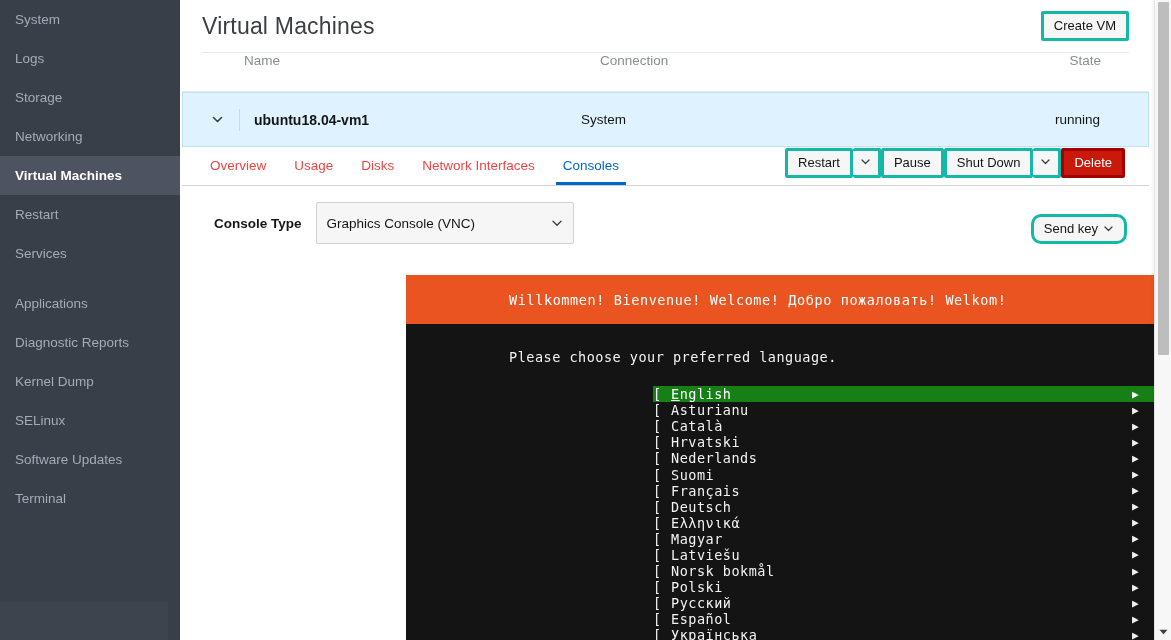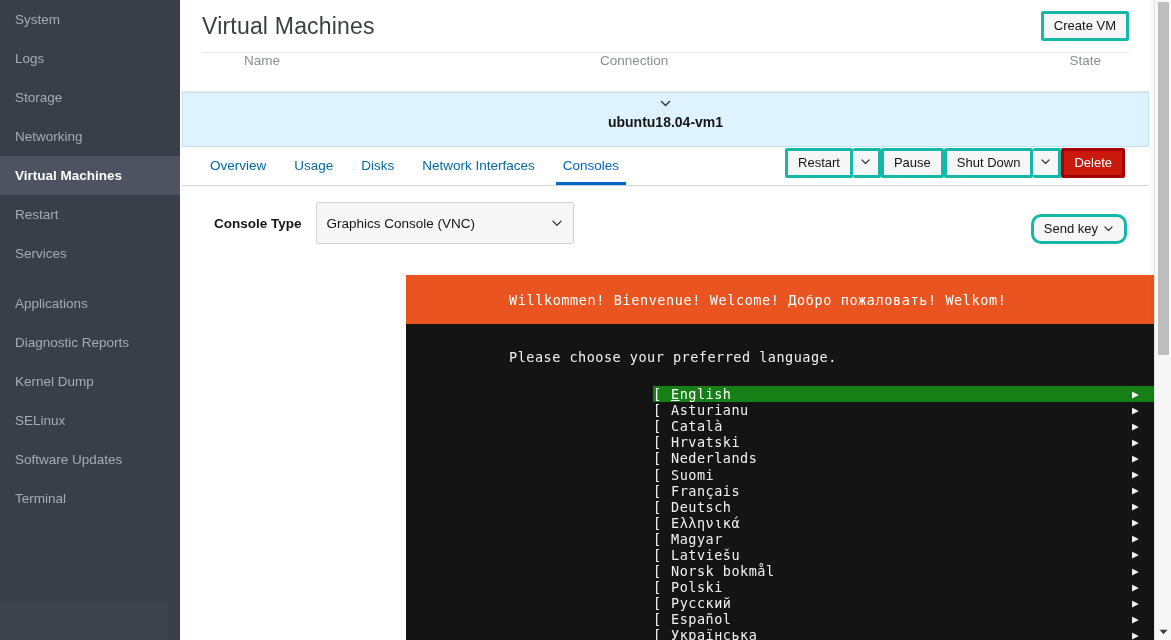--- a/index.html
+++ b/index.html
@@ -124,21 +124,20 @@
 
   
   .vm-row {
     display: flex;
     align-items: center;
     height: 55px;
     background: #def3ff;
     border: 1px solid #bee1f4;
     margin: 0 2px;
     padding: 0 24px 0 24px;
-    flex-direction: column;
   }
   .chev {
     width: 20px; height: 20px;
     display: inline-flex;
     align-items: center; justify-content: center;
     cursor: pointer;
     flex: 0 0 20px;
   }
   .vrule {
     width: 1px; height: 22px;
@@ -172,21 +171,21 @@
     justify-content: space-between;
     height: 39px;
     border-bottom: 1px solid #d2d2d2;
     margin: 0 2px;
     padding: 0 24px 0 14px;
     background: #ffffff;
   }
   .tabs { display: flex; align-items: flex-end; height: 39px; }
   .tab {
     font-size: 13.5px;
-    color: #0369a1;
+    color: #ef4444;
     padding: 0 14px;
     height: 39px;
     line-height: 39px;
     cursor: pointer;
     position: relative;
   }
   .tab.active { color: #0066cc; }
   .tab.active::after {
     content: "";
     position: absolute;

